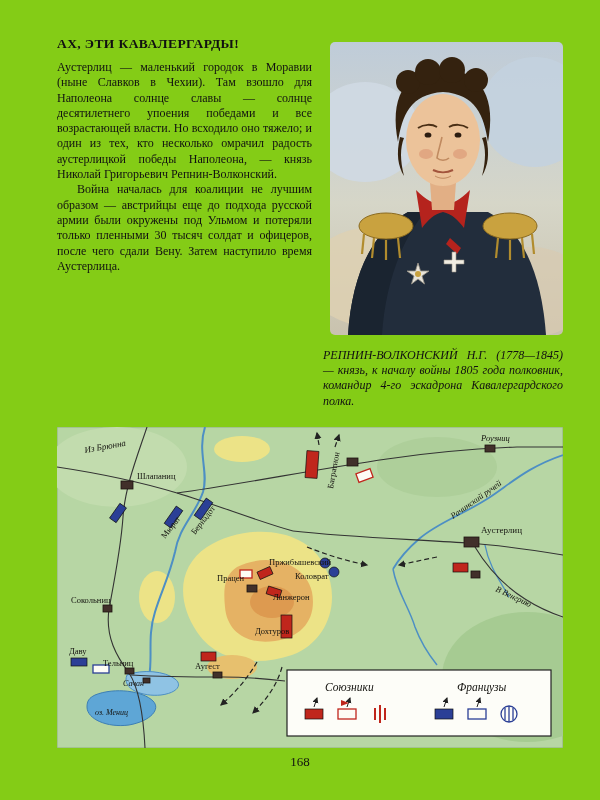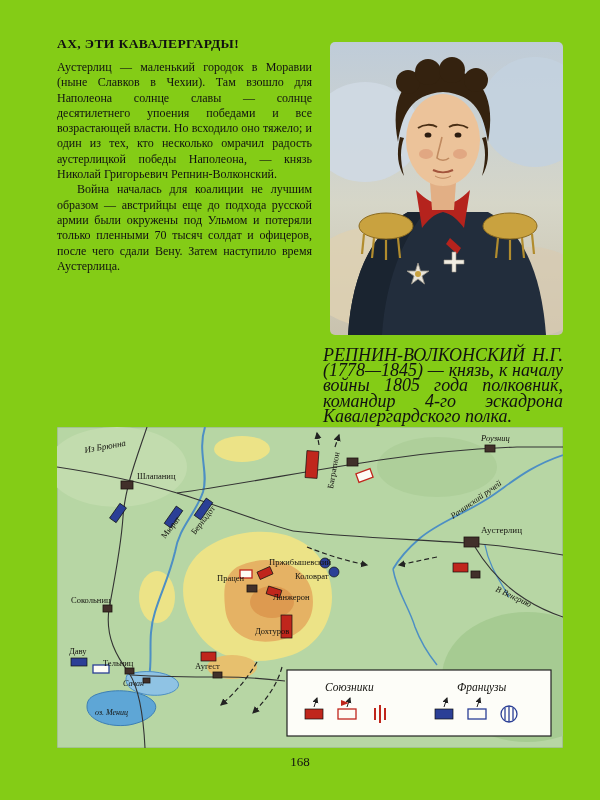--- a/index.html
+++ b/index.html
@@ -21,21 +21,21 @@
     font-size:12px; line-height:15.3px; text-align:justify;
   }
   .text-col p { text-indent:20px; }
   .text-col p.first { text-indent:0; }
   .portrait {
     position:absolute; left:330px; top:42px; width:233px; height:293px;
   }
   .portrait svg { display:block; width:100%; height:100%; }
   .caption {
     position:absolute; left:323px; top:348px; width:240px;
-    font-style:italic; font-size:18px; line-height:15.2px; text-align:justify;
+    font-style:italic; font-size:12px; line-height:15.2px; text-align:justify;
   }
   .map { position:absolute; left:57px; top:427px; width:506px; height:321px; }
   .map svg { display:block; width:100%; height:100%; }
   .page-num {
     position:absolute; left:0; right:0; top:754px;
     text-align:center; font-size:13px;
   }
   .map-label { font-family:"Liberation Serif", serif; fill:#14130f; }
   .map-label.it { font-style:italic; }
   .legend-label { font-family:"Liberation Serif", serif; font-style:italic; font-size:11.5px; fill:#14130f; }
@@ -46,21 +46,21 @@
 </style>
 </head>
 <body>
 
 <div class="page">
 
   <h1 class="title">АХ, ЭТИ КАВАЛЕРГАРДЫ!</h1>
 
   <div class="text-col">
     <p class="first">Аустерлиц — маленький городок в Моравии (ныне Славков в Чехии). Там взошло для Наполеона солнце славы — солнце десятилетнего упоения победами и все возрастающей власти. Но всходило оно тяжело; и один из тех, кто несколько омрачил радость аустерлицкой победы Наполеона, — князь Николай Григорьевич Репнин-Волконский.</p>
-    <p>Война началась для коалиции не лучшим образом — австрийцы еще до подхода русской армии были окружены под Ульмом и потеряли только пленными 70 тысяч солдат и офицеров, после чего сдали Вену. Затем наступило время Аустерлица.</p>
+    <p>Война началась для коалиции не лучшим образом — австрийцы еще до подхода русской армии были окружены под Ульмом и потеряли только пленными 30 тысяч солдат и офицеров, после чего сдали Вену. Затем наступило время Аустерлица.</p>
   </div>
 
   <div class="portrait">
     <svg viewBox="0 0 233 293">
       <defs>
         <linearGradient id="sky" x1="0" y1="0" x2="0" y2="1">
           <stop offset="0" stop-color="#bfccd9"></stop>
           <stop offset="0.55" stop-color="#d6d6c8"></stop>
           <stop offset="1" stop-color="#c9c2ae"></stop>
         </linearGradient>

